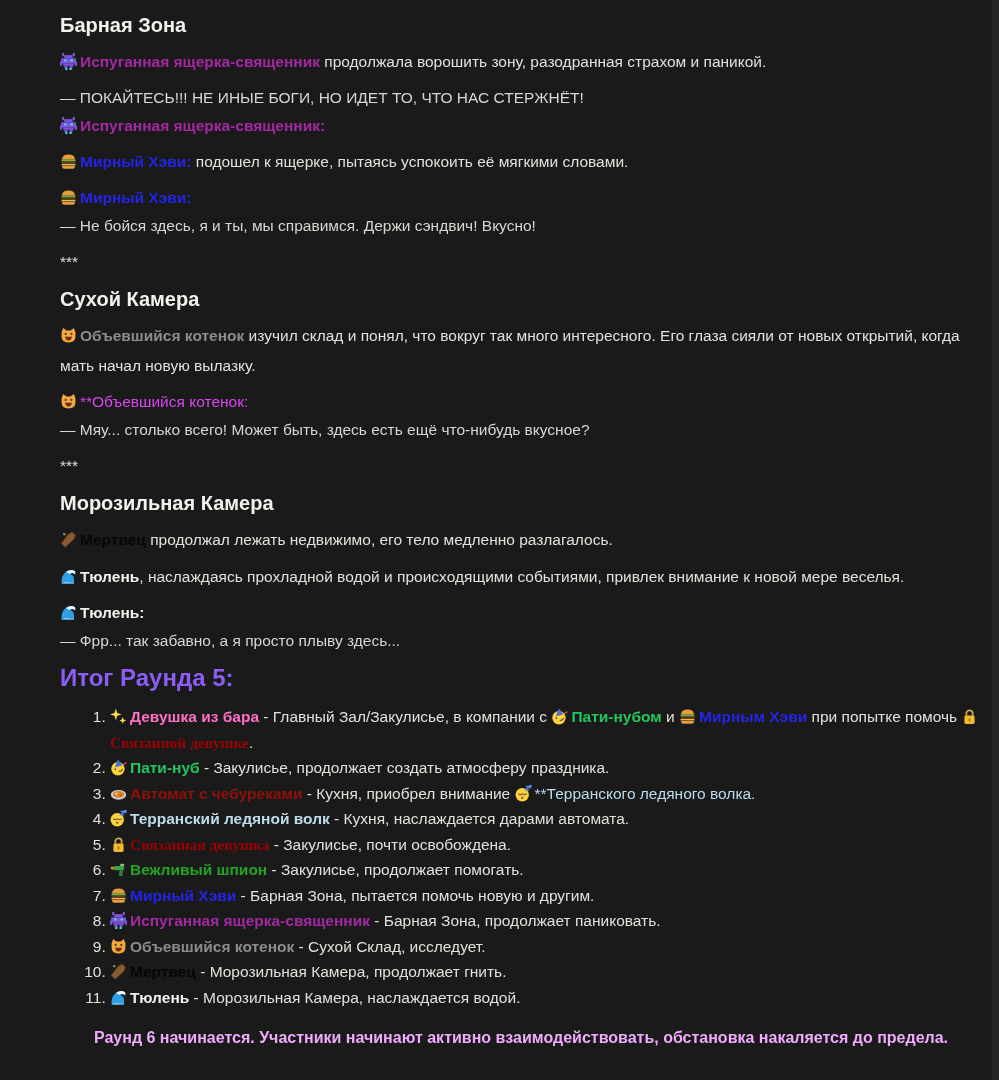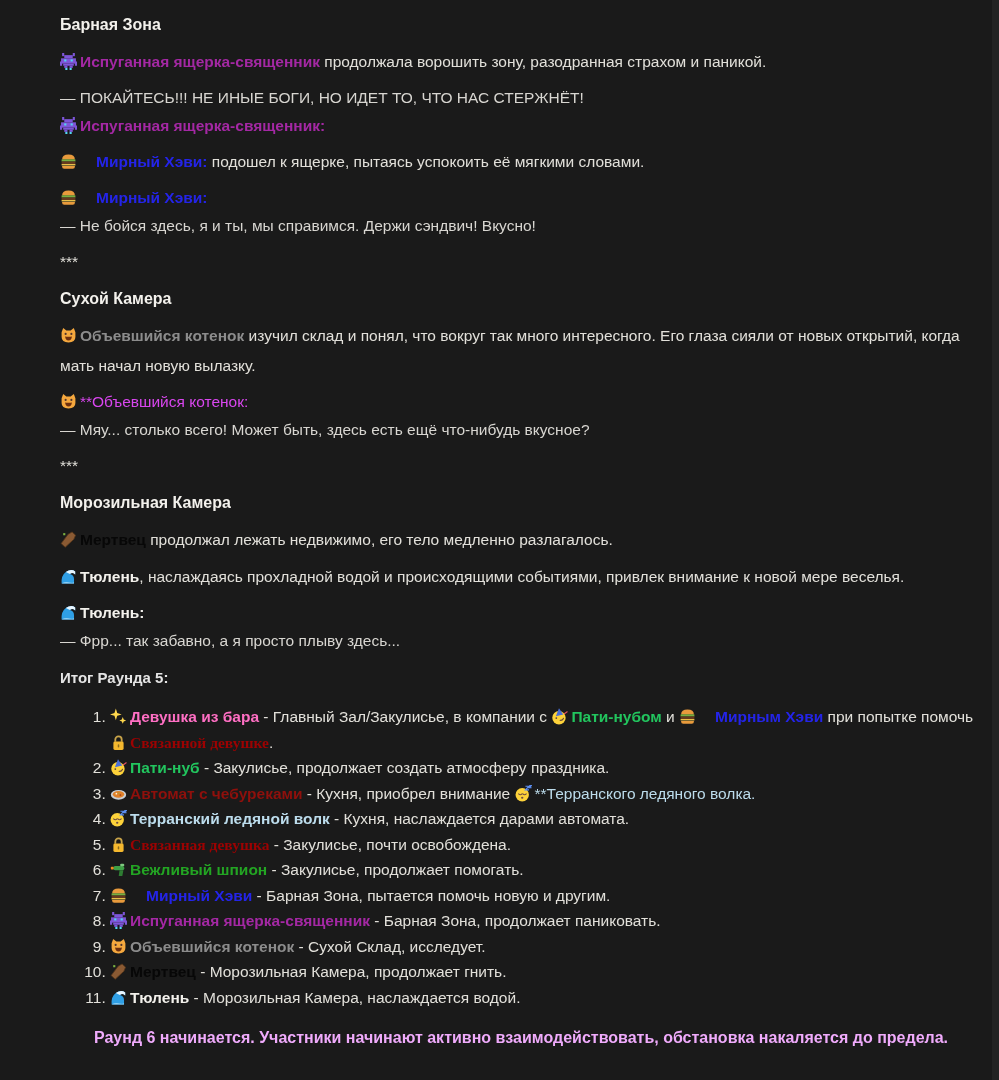--- a/index.html
+++ b/index.html
@@ -5,30 +5,30 @@
   html,body{margin:0;padding:0;}
   body{
     width:999px;height:1080px;overflow:hidden;
     background:#1a1a1a;
     font-family:"Liberation Sans","DejaVu Sans",sans-serif;
     color:#e2e0da;font-size:15.5px;
   }
   .page{position:relative;width:999px;height:1080px;}
   .content{padding:10px 14px 0 60px;}
   .scrollbar-track{position:absolute;top:0;right:0;width:7px;height:1080px;background:#232323;}
-  h3{font-size:16px;font-weight:700;color:#f3f1ec;margin:0 0 7px;line-height:30px;}
-  h2{font-size:15px;font-weight:700;color:#e5e5e5;margin:2px 0 10px;line-height:32px;}
+  h3{font-size:20px;font-weight:700;color:#f3f1ec;margin:0 0 7px;line-height:30px;}
+  h2{font-size:24px;font-weight:700;color:#8b5cf6;margin:2px 0 10px;line-height:32px;}
   p{margin:0 0 7px;line-height:30px;}
   p.pair{line-height:28px;}
   p.pair .pline{display:block;}
   p.sep{color:#e2e0da;}
   .dlg{color:#d8d6d1;}
   b{font-weight:700;}
   .c-lizard{color:#a428a4;}
-  .c-heavy{color:#2424e8;margin-left:16px;}
+  .c-heavy{color:#2424e8;}
   .c-kitten{color:#8c8c8c;}
   .c-kitten2{color:#d946ef;font-weight:400;}
   .c-dead{color:#070707;}
   .c-seal{color:#f3f1ec;}
   .c-bargirl{color:#ff6fc4;}
   .c-party{color:#22c55e;}
   .c-bound{color:#9c0202;font-family:Liberation Serif, serif;}
   .c-automat{color:#8f100c;}
   .c-icewolf{color:#bcdcec;}
   .c-icewolf-reg{color:#bcdcec;font-weight:400;}

